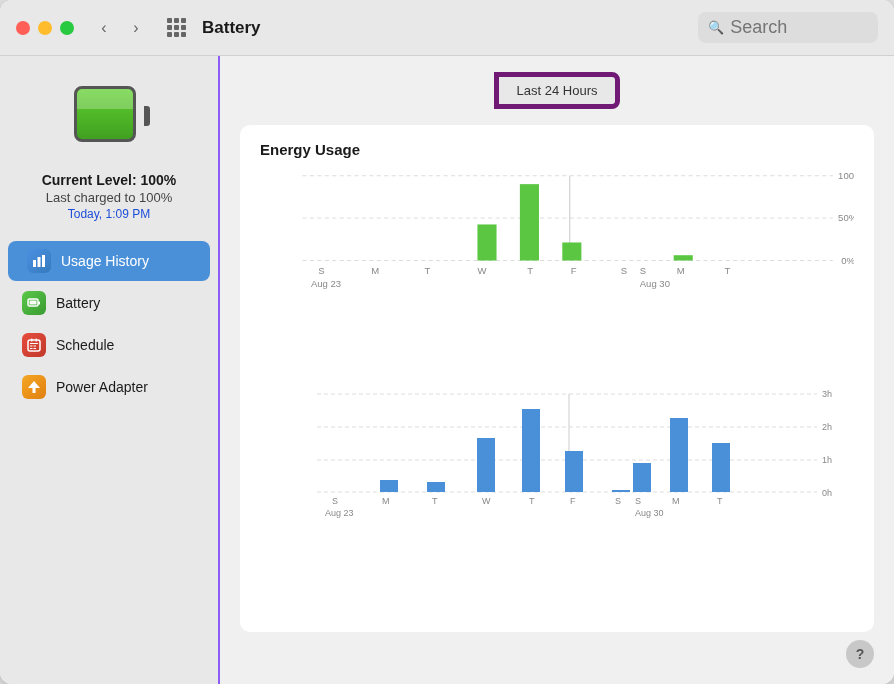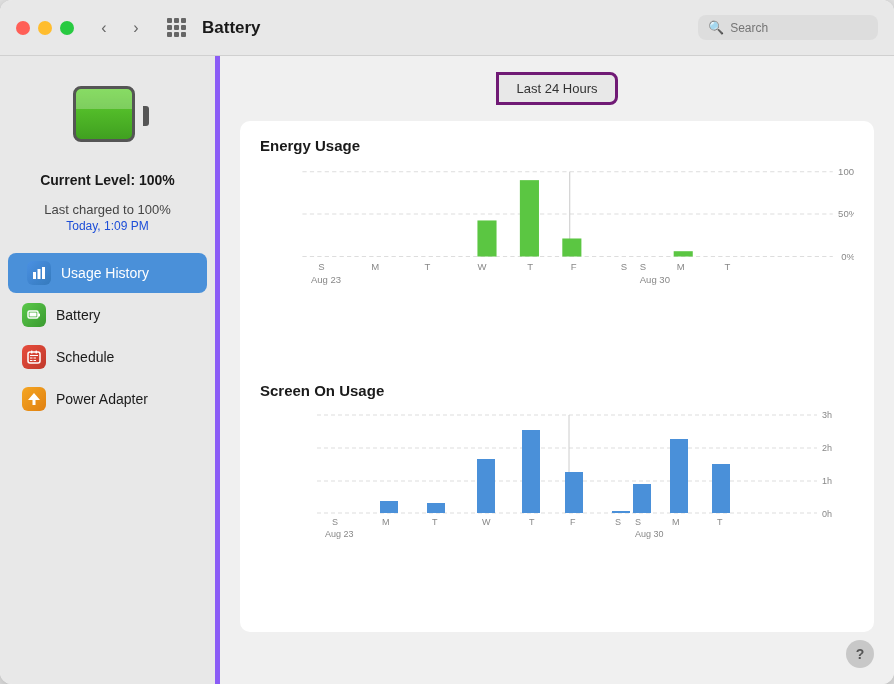--- a/index.html
+++ b/index.html
@@ -111,42 +111,42 @@
       border-radius: 8px;
       padding: 5px 10px;
       gap: 6px;
       width: 180px;
     }
 
     .search-box input {
       background: none;
       border: none;
       outline: none;
-      font-size: 12px;
+      font-size: 18px;
       color: #0f172a;
       width: 140px;
     }
 
     .search-icon-char {
       color: #888;
       font-size: 13px;
     }
 
     
     .main-content {
       display: flex;
       flex: 1;
       overflow: hidden;
     }
 
     
     .sidebar {
       width: 220px;
       background: #e8e8e8;
-      border-right: 5px solid #8b5cf6;
+      border-right: 2px solid #8b5cf6;
       padding: 20px 0;
       display: flex;
       flex-direction: column;
       align-items: center;
       flex-shrink: 0;
     }
 
     .battery-icon-container {
       width: 80px;
       height: 80px;
@@ -202,21 +202,21 @@
 
     .battery-level {
       font-size: 14px;
       font-weight: 700;
       color: #1a1a1a;
     }
 
     .battery-charged {
       font-size: 13px;
       color: #444;
-      margin-top: 14px;
+      margin-top: 2px;
     }
 
     .battery-time {
       font-size: 12px;
       color: #1d4ed8;
       margin-top: 2px;
     }
 
     .sidebar-nav {
       width: 100%;
@@ -276,21 +276,21 @@
     .tab-bar {
       display: flex;
       justify-content: center;
       margin-bottom: 16px;
       gap: 0;
     }
 
     .tab-btn {
       padding: 6px 18px;
       font-size: 13px;
-      border: 3px solid #701a75;
+      border: 5px solid #701a75;
       background: #e8e8e8;
       cursor: pointer;
       color: #333;
     }
 
     .tab-btn:first-child {
       border-radius: 8px 0 0 8px;
     }
 
     .tab-btn:last-child {
@@ -501,21 +501,20 @@
               <text x="358" y="103" font-size="9" fill="#888">S</text>
               <text x="393" y="103" font-size="9" fill="#888">M</text>
               <text x="438" y="103" font-size="9" fill="#888">T</text>
 
               <text x="358" y="115" font-size="9" fill="#888">Aug 30</text>
             </svg>
           </div>
         </div>
 
         <div class="chart-section">
-          <div class="chart-title">Screen On Usage</div>
           <div class="chart-container">
             <svg class="chart-svg" viewBox="0 0 560 140">
 
               <line x1="40" y1="10" x2="540" y2="10" stroke="#ddd" stroke-width="1" stroke-dasharray="4,3"></line>
               <line x1="40" y1="43" x2="540" y2="43" stroke="#ddd" stroke-width="1" stroke-dasharray="4,3"></line>
               <line x1="40" y1="76" x2="540" y2="76" stroke="#ddd" stroke-width="1" stroke-dasharray="4,3"></line>
               <line x1="40" y1="108" x2="540" y2="108" stroke="#ddd" stroke-width="1" stroke-dasharray="4,3"></line>
 
               <text x="545" y="13" font-size="9" fill="#888">3h</text>
               <text x="545" y="46" font-size="9" fill="#888">2h</text>

